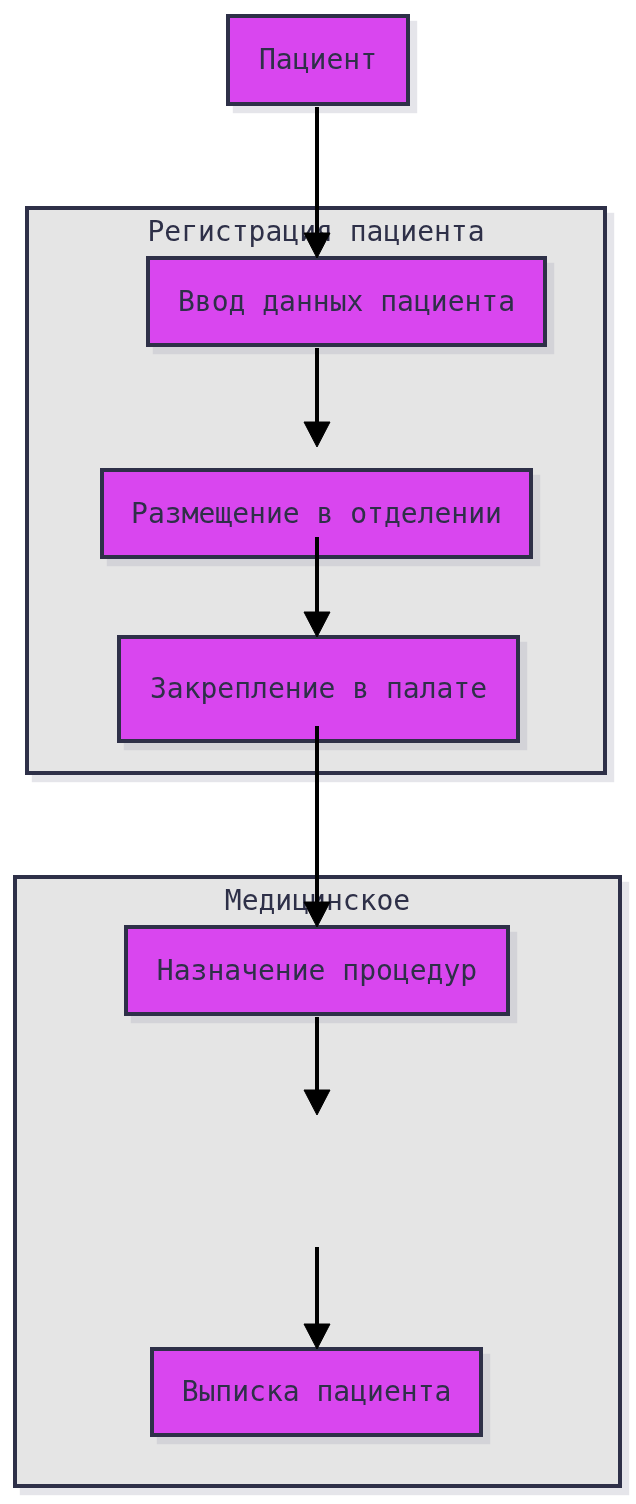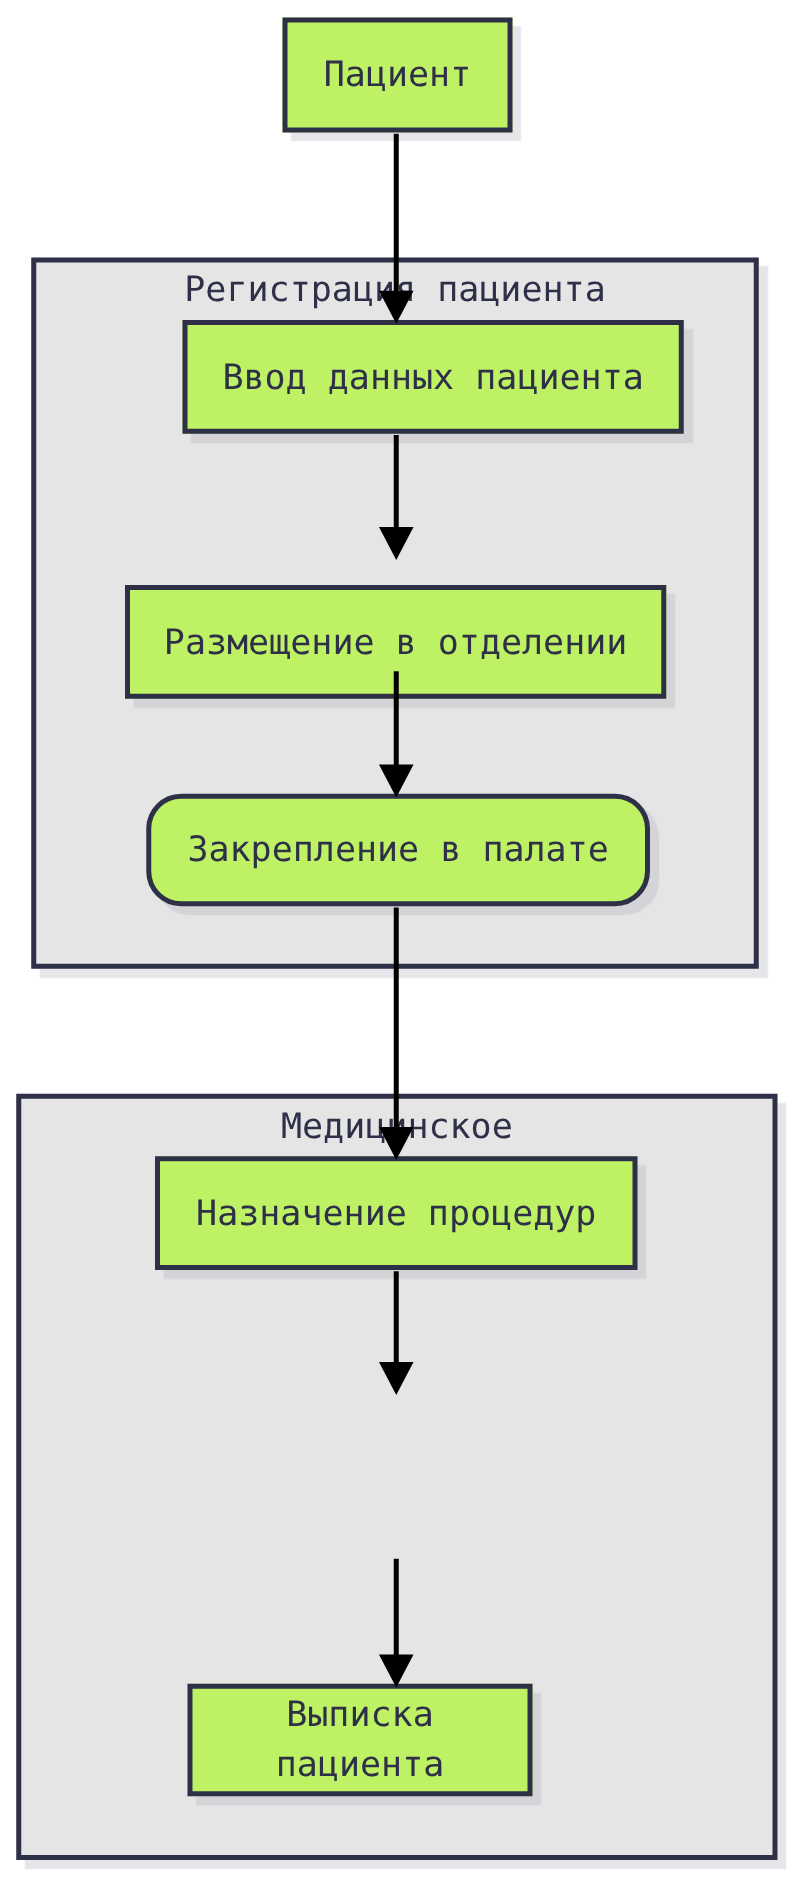--- a/index.html
+++ b/index.html
@@ -26,21 +26,21 @@
     left: 0;
     right: 0;
     top: 5px;
     text-align: center;
     font-size: 28px;
     line-height: 34px;
     white-space: nowrap;
   }
   .node {
     position: absolute;
-    background: #bef264;
+    background: #d946ef;
     border: 4px solid #2e3048;
     box-shadow: 7px 7px 1px rgba(168,170,186,0.30);
     display: flex;
     align-items: center;
     justify-content: center;
     text-align: center;
     font-size: 28px;
     line-height: 40px;
     padding: 0 6px;
   }
@@ -74,30 +74,30 @@
   </div>
 
   <div class="node" style="left:117px; top:256px; width:401px; height:91px;margin-left:29px;">
     <span>Ввод данных пациента</span>
   </div>
 
   <div class="node" style="left:100px; top:468px; width:433px; height:91px;">
     <span>Размещение в отделении</span>
   </div>
 
-  <div class="node" style="left:117px; top:635px; width:403px; height:90px;border-radius:28px;">
+  <div class="node" style="left:117px; top:635px; width:403px; height:108px;">
     <span>Закрепление в палате</span>
   </div>
 
   <div class="node" style="left:124px; top:925px; width:386px; height:91px;">
     <span>Назначение процедур</span>
   </div>
 
 
-  <div class="node" style="left:150px; top:1347px; width:276px; height:90px;justify-content:center;">
+  <div class="node" style="left:150px; top:1347px; width:333px; height:90px;justify-content:center;">
     <span>Выписка пациента</span>
   </div>
 
   <svg class="edges-layer" width="636" height="1504" viewBox="0 0 636 1504">
 
     <g>
       <line x1="317" y1="107" x2="317" y2="236"></line>
       <polygon points="304,233 330,233 317,258"></polygon>
     </g>
 

